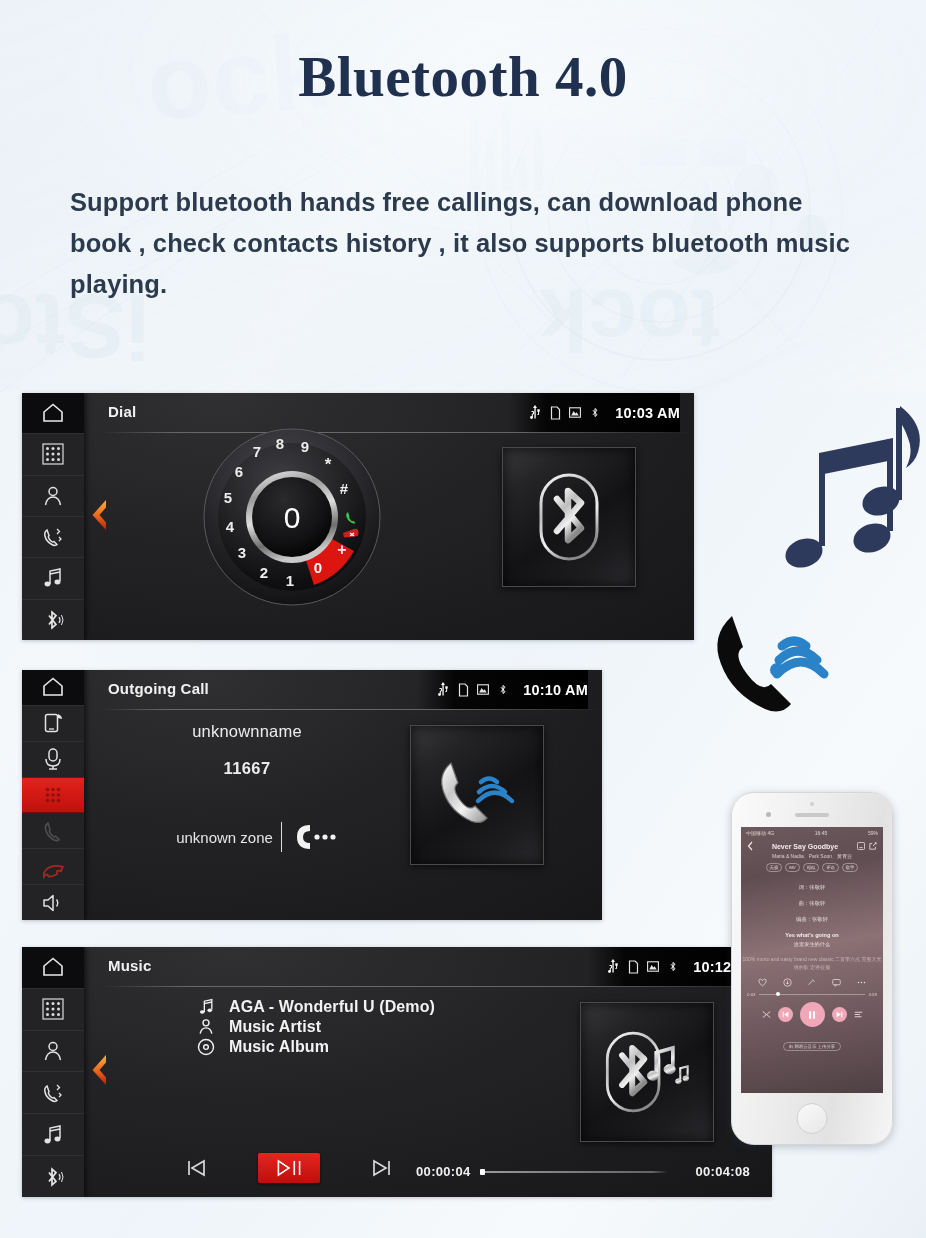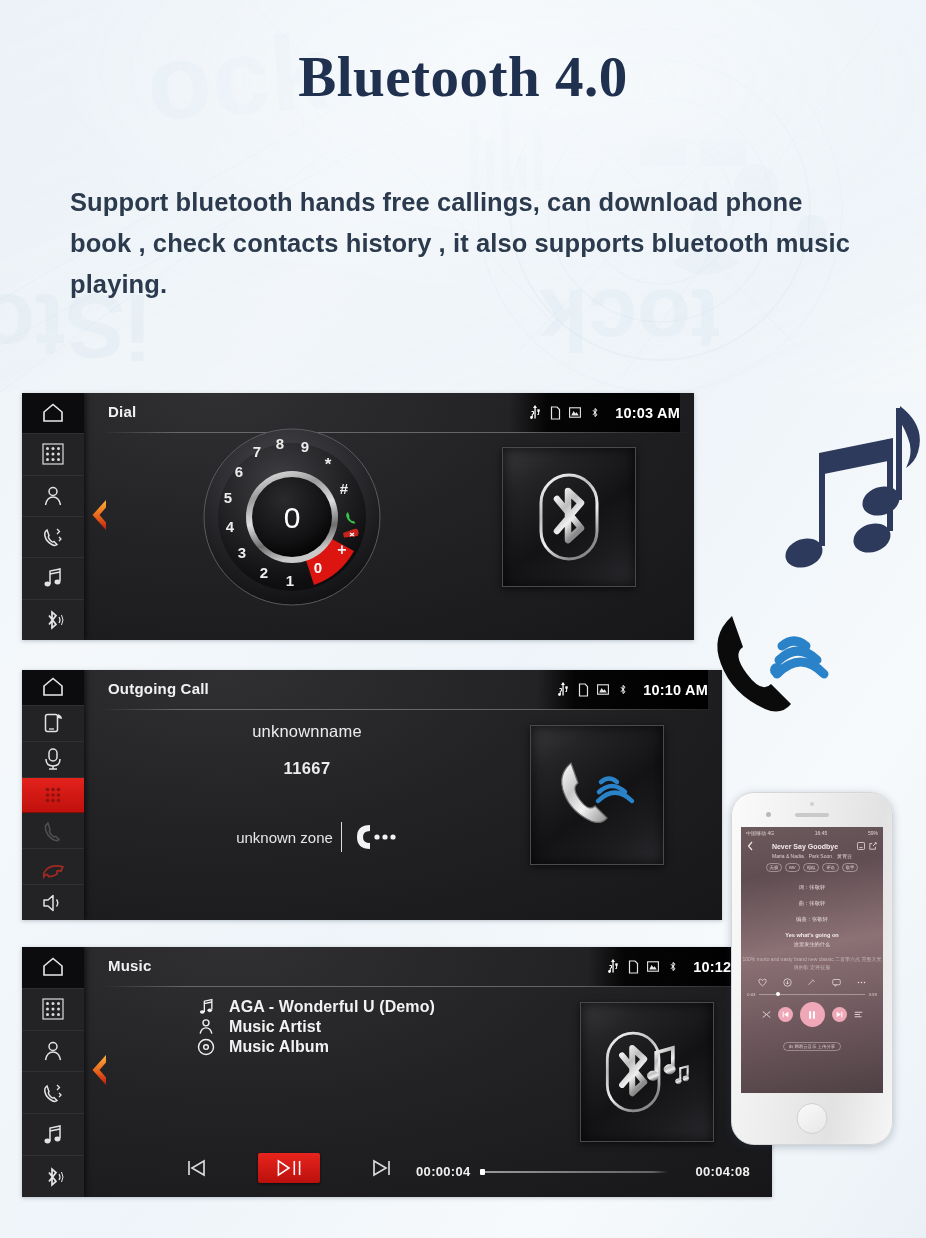--- a/index.html
+++ b/index.html
@@ -44,21 +44,21 @@
 
   
   .screen {
     position:absolute;
     background:#1b1b1d;
     display:flex;
     overflow:hidden;
     box-shadow:0 1px 4px rgba(20,35,60,.25);
   }
   #screen-dial     { left:22px; top:393px;  width:672px; height:247px; }
-  #screen-call     { left:22px; top:670px;  width:700px; height:250px; }
+  #screen-call     { left:22px; top:670px;  width:580px; height:250px; }
   #screen-music    { left:22px; top:947px;  width:750px; height:250px; }
 
   .sidebar {
     width:62px; flex:0 0 62px;
     background:#232326;
     display:flex; flex-direction:column;
     position:relative;
     z-index:3;
     box-shadow:2px 0 5px rgba(0,0,0,.6);
   }

